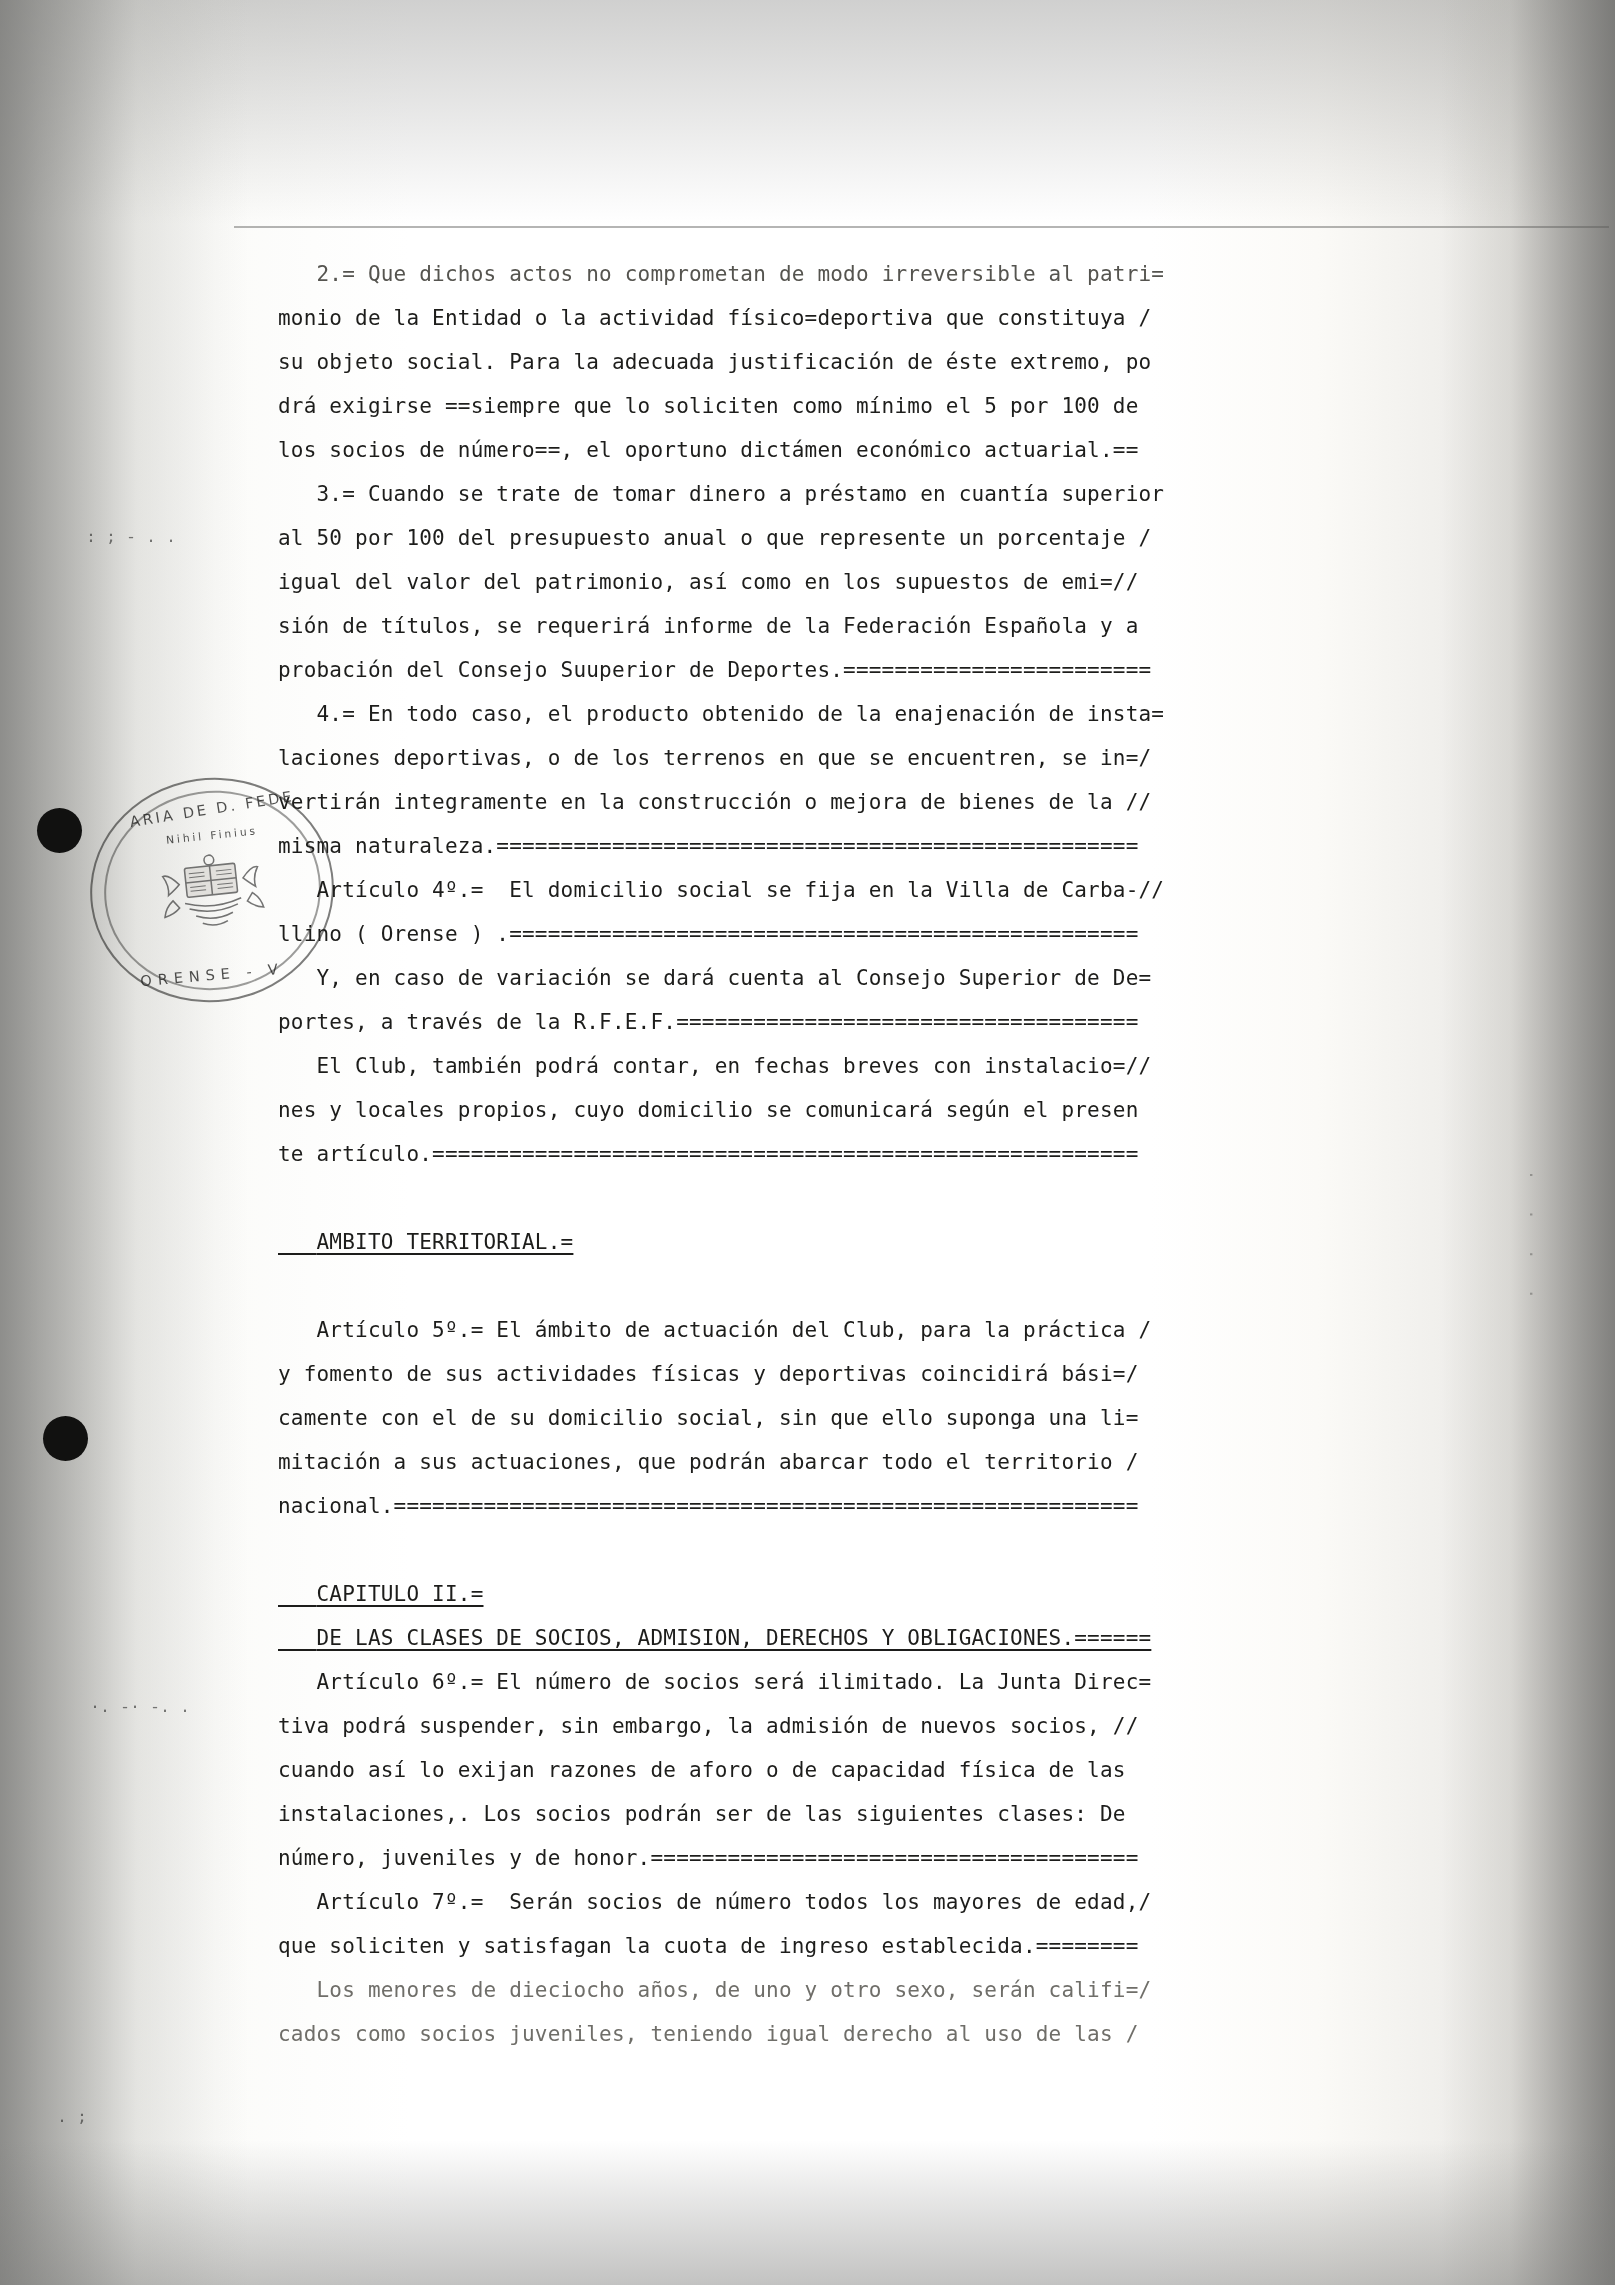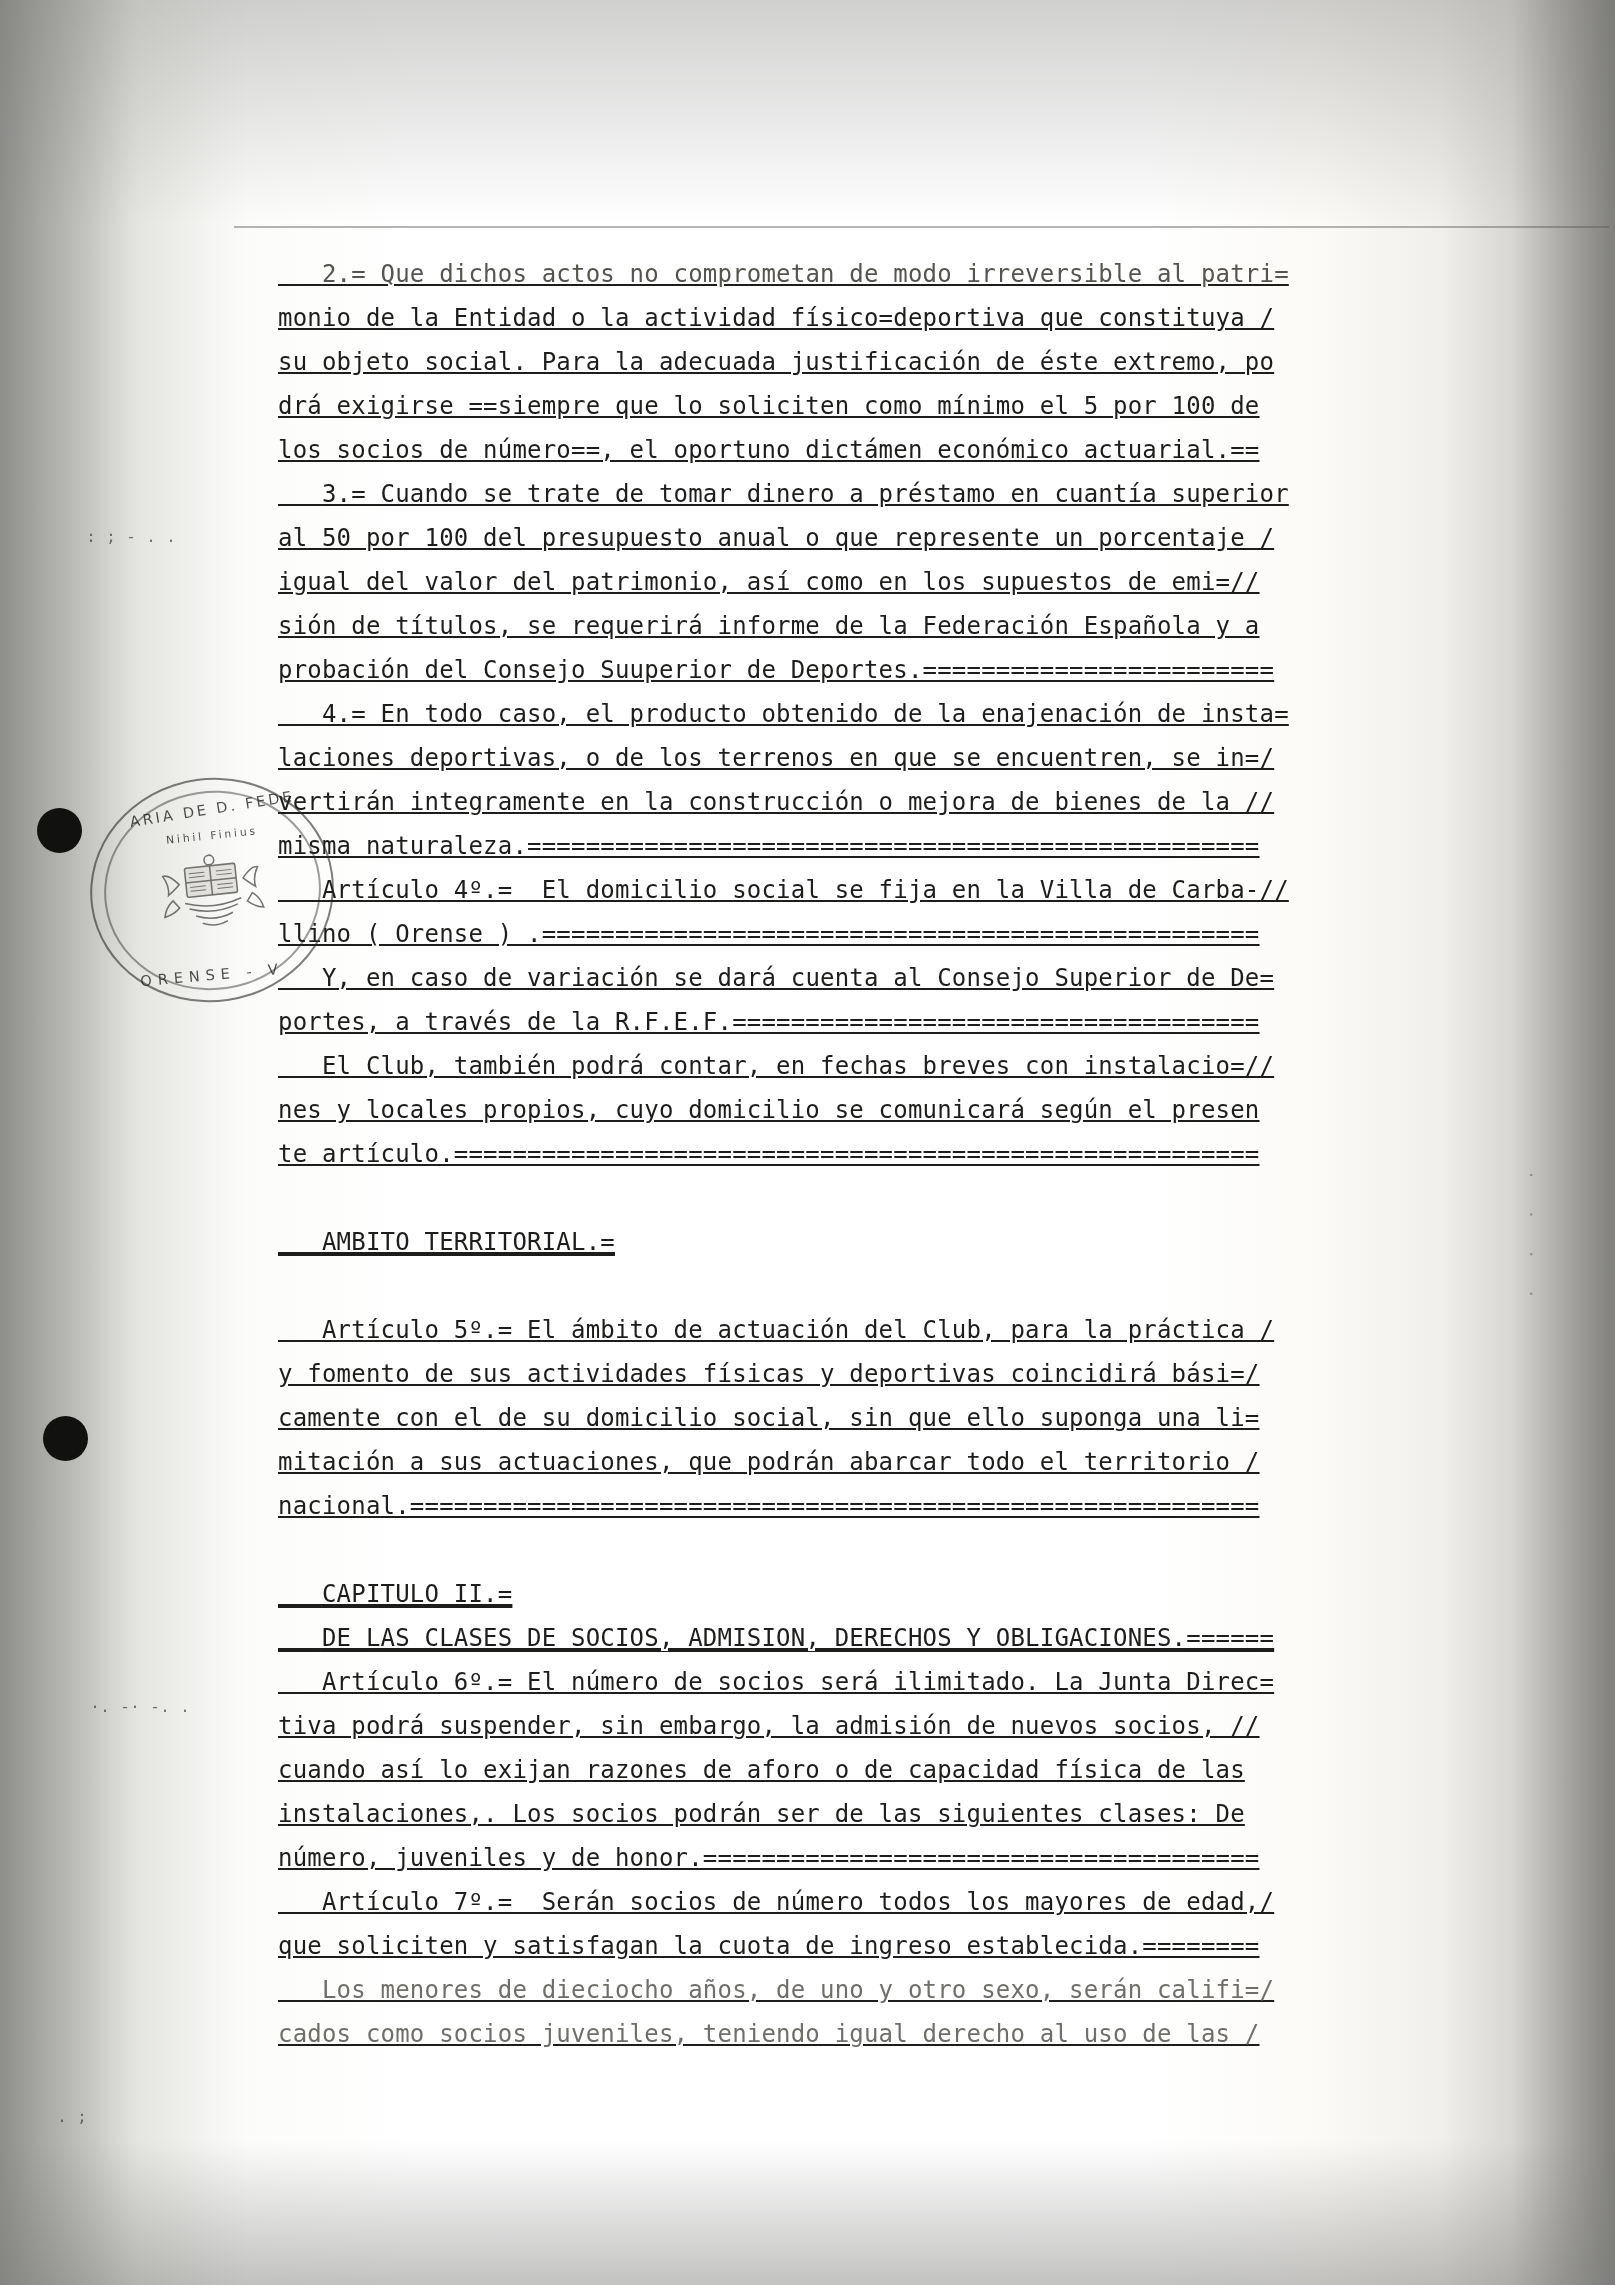--- a/index.html
+++ b/index.html
@@ -49,26 +49,25 @@
     background: rgba(90,90,88,.45);
   }
 
   
   #doc {
     position: absolute;
     left: 278px;
     top: 252px;
     width: 1083px;
     font-family: "DejaVu Sans Mono", monospace;
-    font-size: 24px;
+    font-size: 21px;
     line-height: 44px;
     color: #1d1d1b;
     letter-spacing: 0.2px;
     white-space: pre-wrap;
-    text-decoration: underline;
   }
   .para { margin: 0; }
   .blank { height: 44px; }
   .heading { text-decoration: underline; text-underline-offset: 3.9px; }
 
   
   #doc .fade-top { color: #55544f; }
   #doc .fade-bot { color: #6f6e69; }
 
   

